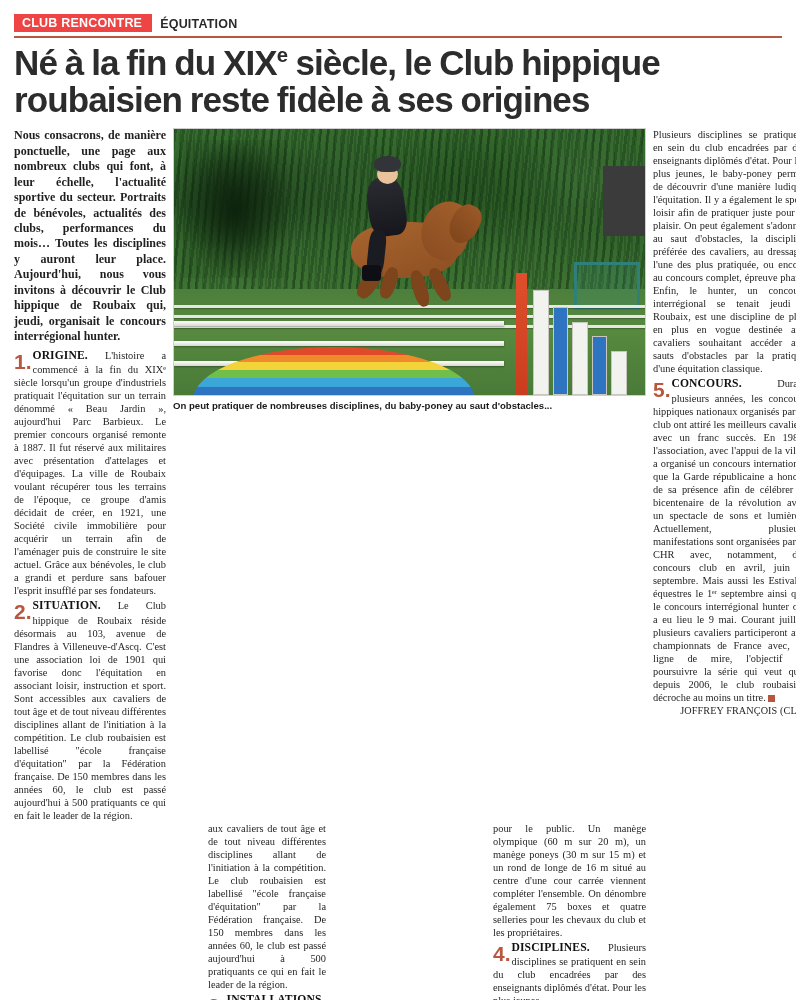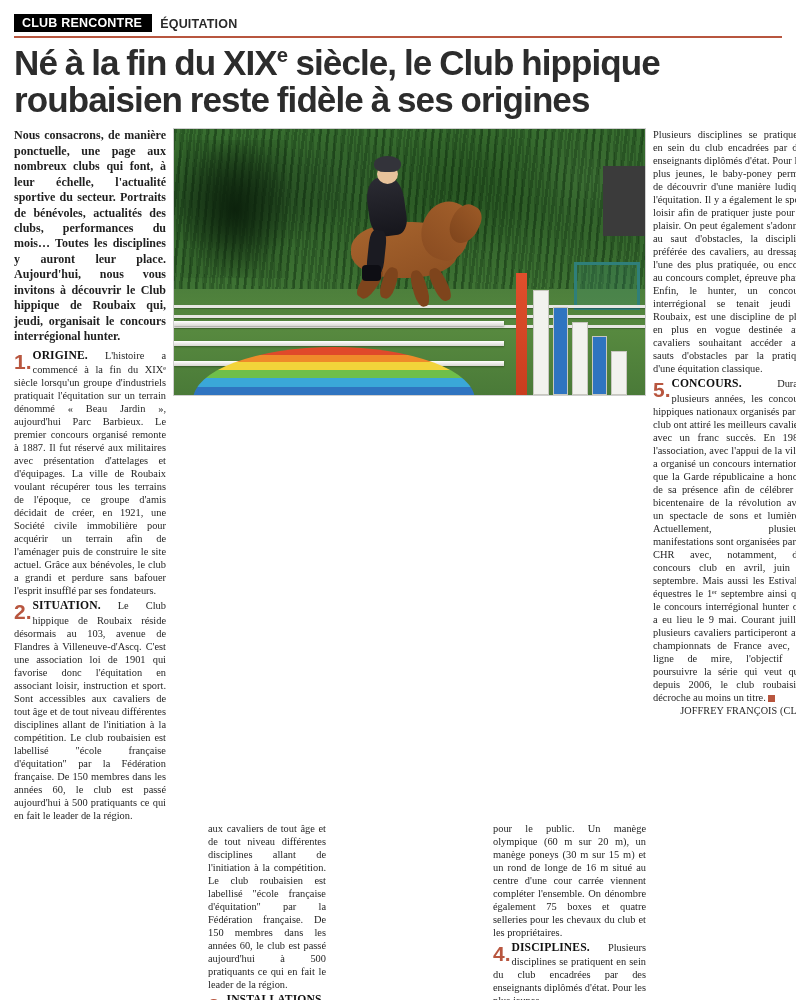--- a/index.html
+++ b/index.html
@@ -22,21 +22,21 @@
   }
 
   
   .kicker-row {
     display: flex;
     align-items: stretch;
     height: 18px;
     margin-bottom: 4px;
   }
   .kicker-tag {
-    background: #000000;
+    background: #ef4444;
     color: #ffffff;
     font-family: "Liberation Sans", sans-serif;
     font-weight: bold;
     font-size: 12.5px;
     letter-spacing: 0.2px;
     padding: 1px 10px 0 8px;
     display: flex;
     align-items: center;
     line-height: 1;
   }
@@ -375,20 +375,21 @@
               <div class="hleg" style="left:56%; top:66%; width:10%; height:28%; transform:rotate(-16deg)"></div>
               <div class="hleg" style="left:70%; top:64%; width:10%; height:26%; transform:rotate(-26deg)"></div>
               <div class="rider-body"></div>
               <div class="rider-head"></div>
               <div class="rider-helmet"></div>
               <div class="rider-leg"></div>
               <div class="rider-boot"></div>
             </div>
           </div>
         </div>
+        <div class="caption">On peut pratiquer de nombreuses disciplines, du baby-poney au saut d'obstacles...</div>
       </div>
     </div>
 
     <div class="col" style="grid-column: 5; grid-row: 1 / span 2;">
       <div class="body-txt"> Plusieurs disciplines se pratiquent en sein du club encadrées par des enseignants diplômés d'état. Pour les plus jeunes, le baby-poney permet de découvrir d'une manière ludique l'équitation. Il y a également le sport loisir afin de pratiquer juste pour le plaisir. On peut également s'adonner au saut d'obstacles, la discipline préférée des cavaliers, au dressage, l'une des plus pratiquée, ou encore au concours complet, épreuve phare. Enfin, le hunter, un concours interrégional se tenait jeudi à Roubaix, est une discipline de plus en plus en vogue destinée aux cavaliers souhaitant accéder aux sauts d'obstacles par la pratique d'une équitation classique.</div>
       <div class="body-txt sec-block">
         <span class="sec-num">5.</span><span class="sec-head">CONCOURS.</span><span> Durant plusieurs années, les concours hippiques nationaux organisés par le club ont attiré les meilleurs cavaliers avec un franc succès. En 1989, l'association, avec l'appui de la ville, a organisé un concours international que la Garde républicaine a honoré de sa présence afin de célébrer le bicentenaire de la révolution avec un spectacle de sons et lumières. Actuellement, plusieurs manifestations sont organisées par le CHR avec, notamment, des concours club en avril, juin et septembre. Mais aussi les Estivales équestres le 1ᵉʳ septembre ainsi que le concours interrégional hunter qui a eu lieu le 9 mai. Courant juillet, plusieurs cavaliers participeront aux championnats de France avec, en ligne de mire, l'objectif de poursuivre la série qui veut que, depuis 2006, le club roubaisien décroche au moins un titre.</span><span class="endmark"></span>
       </div>
       <div class="byline">JOFFREY FRANÇOIS (CLP)</div>
     </div>

